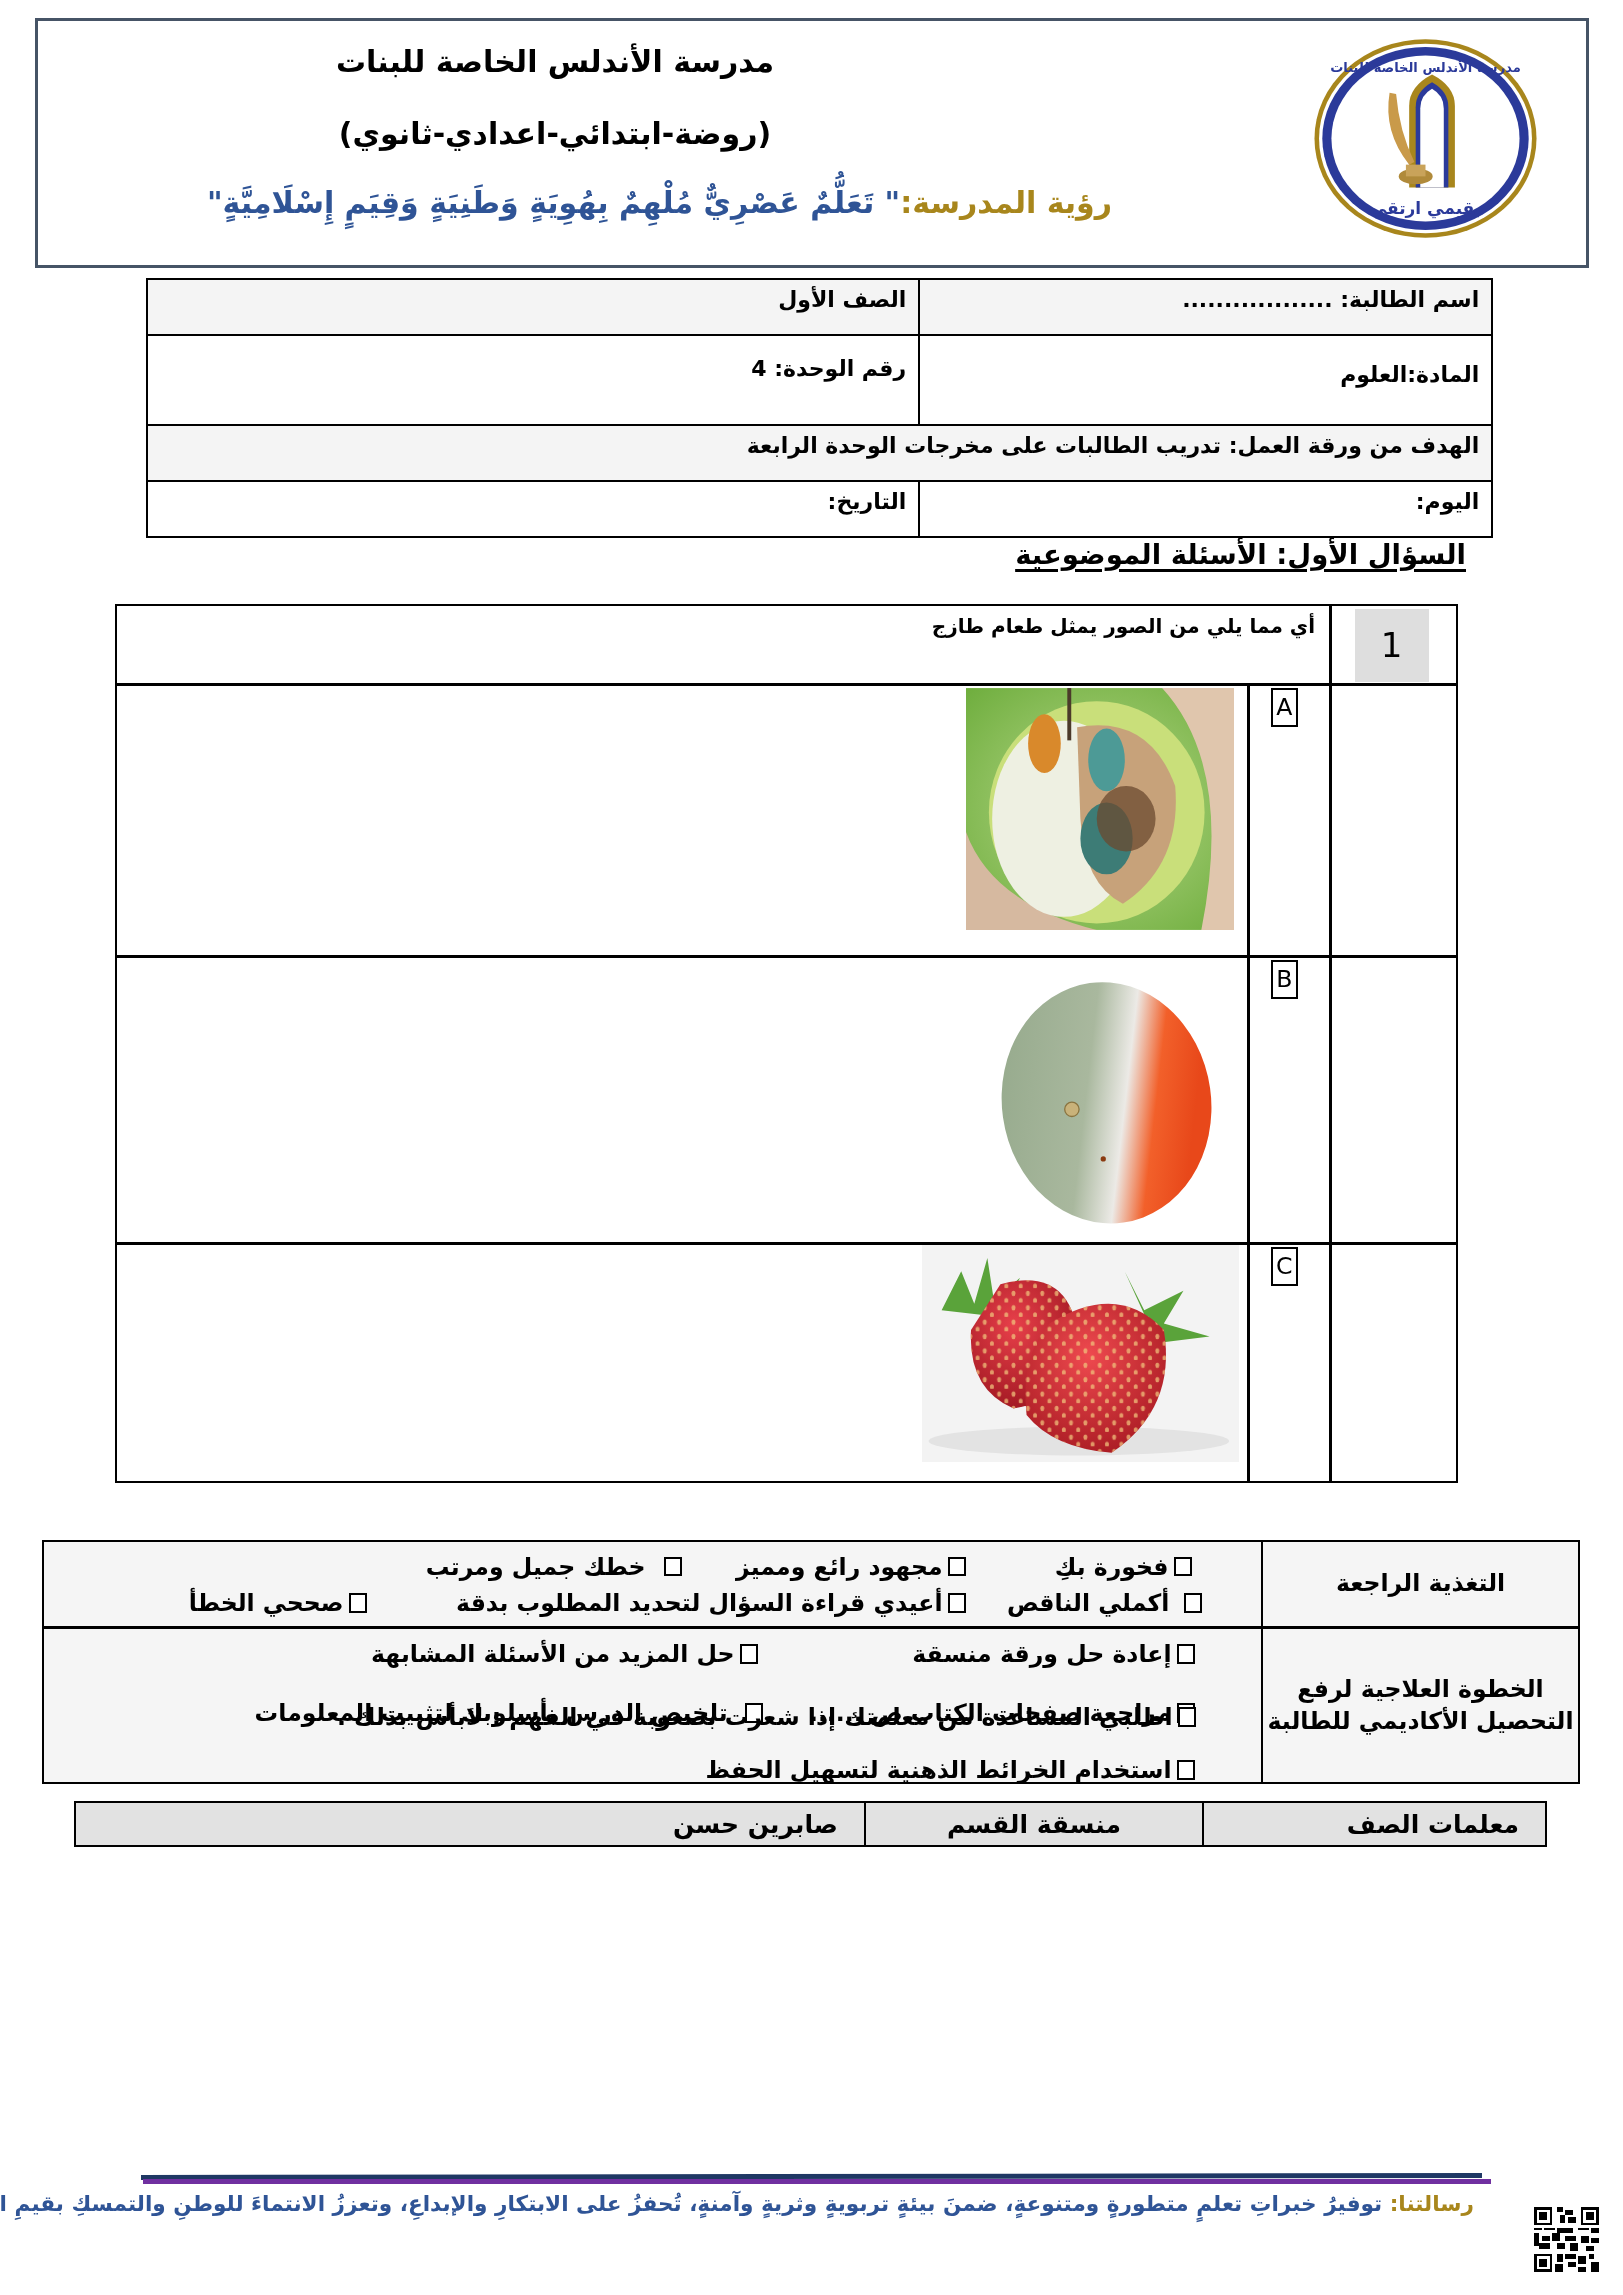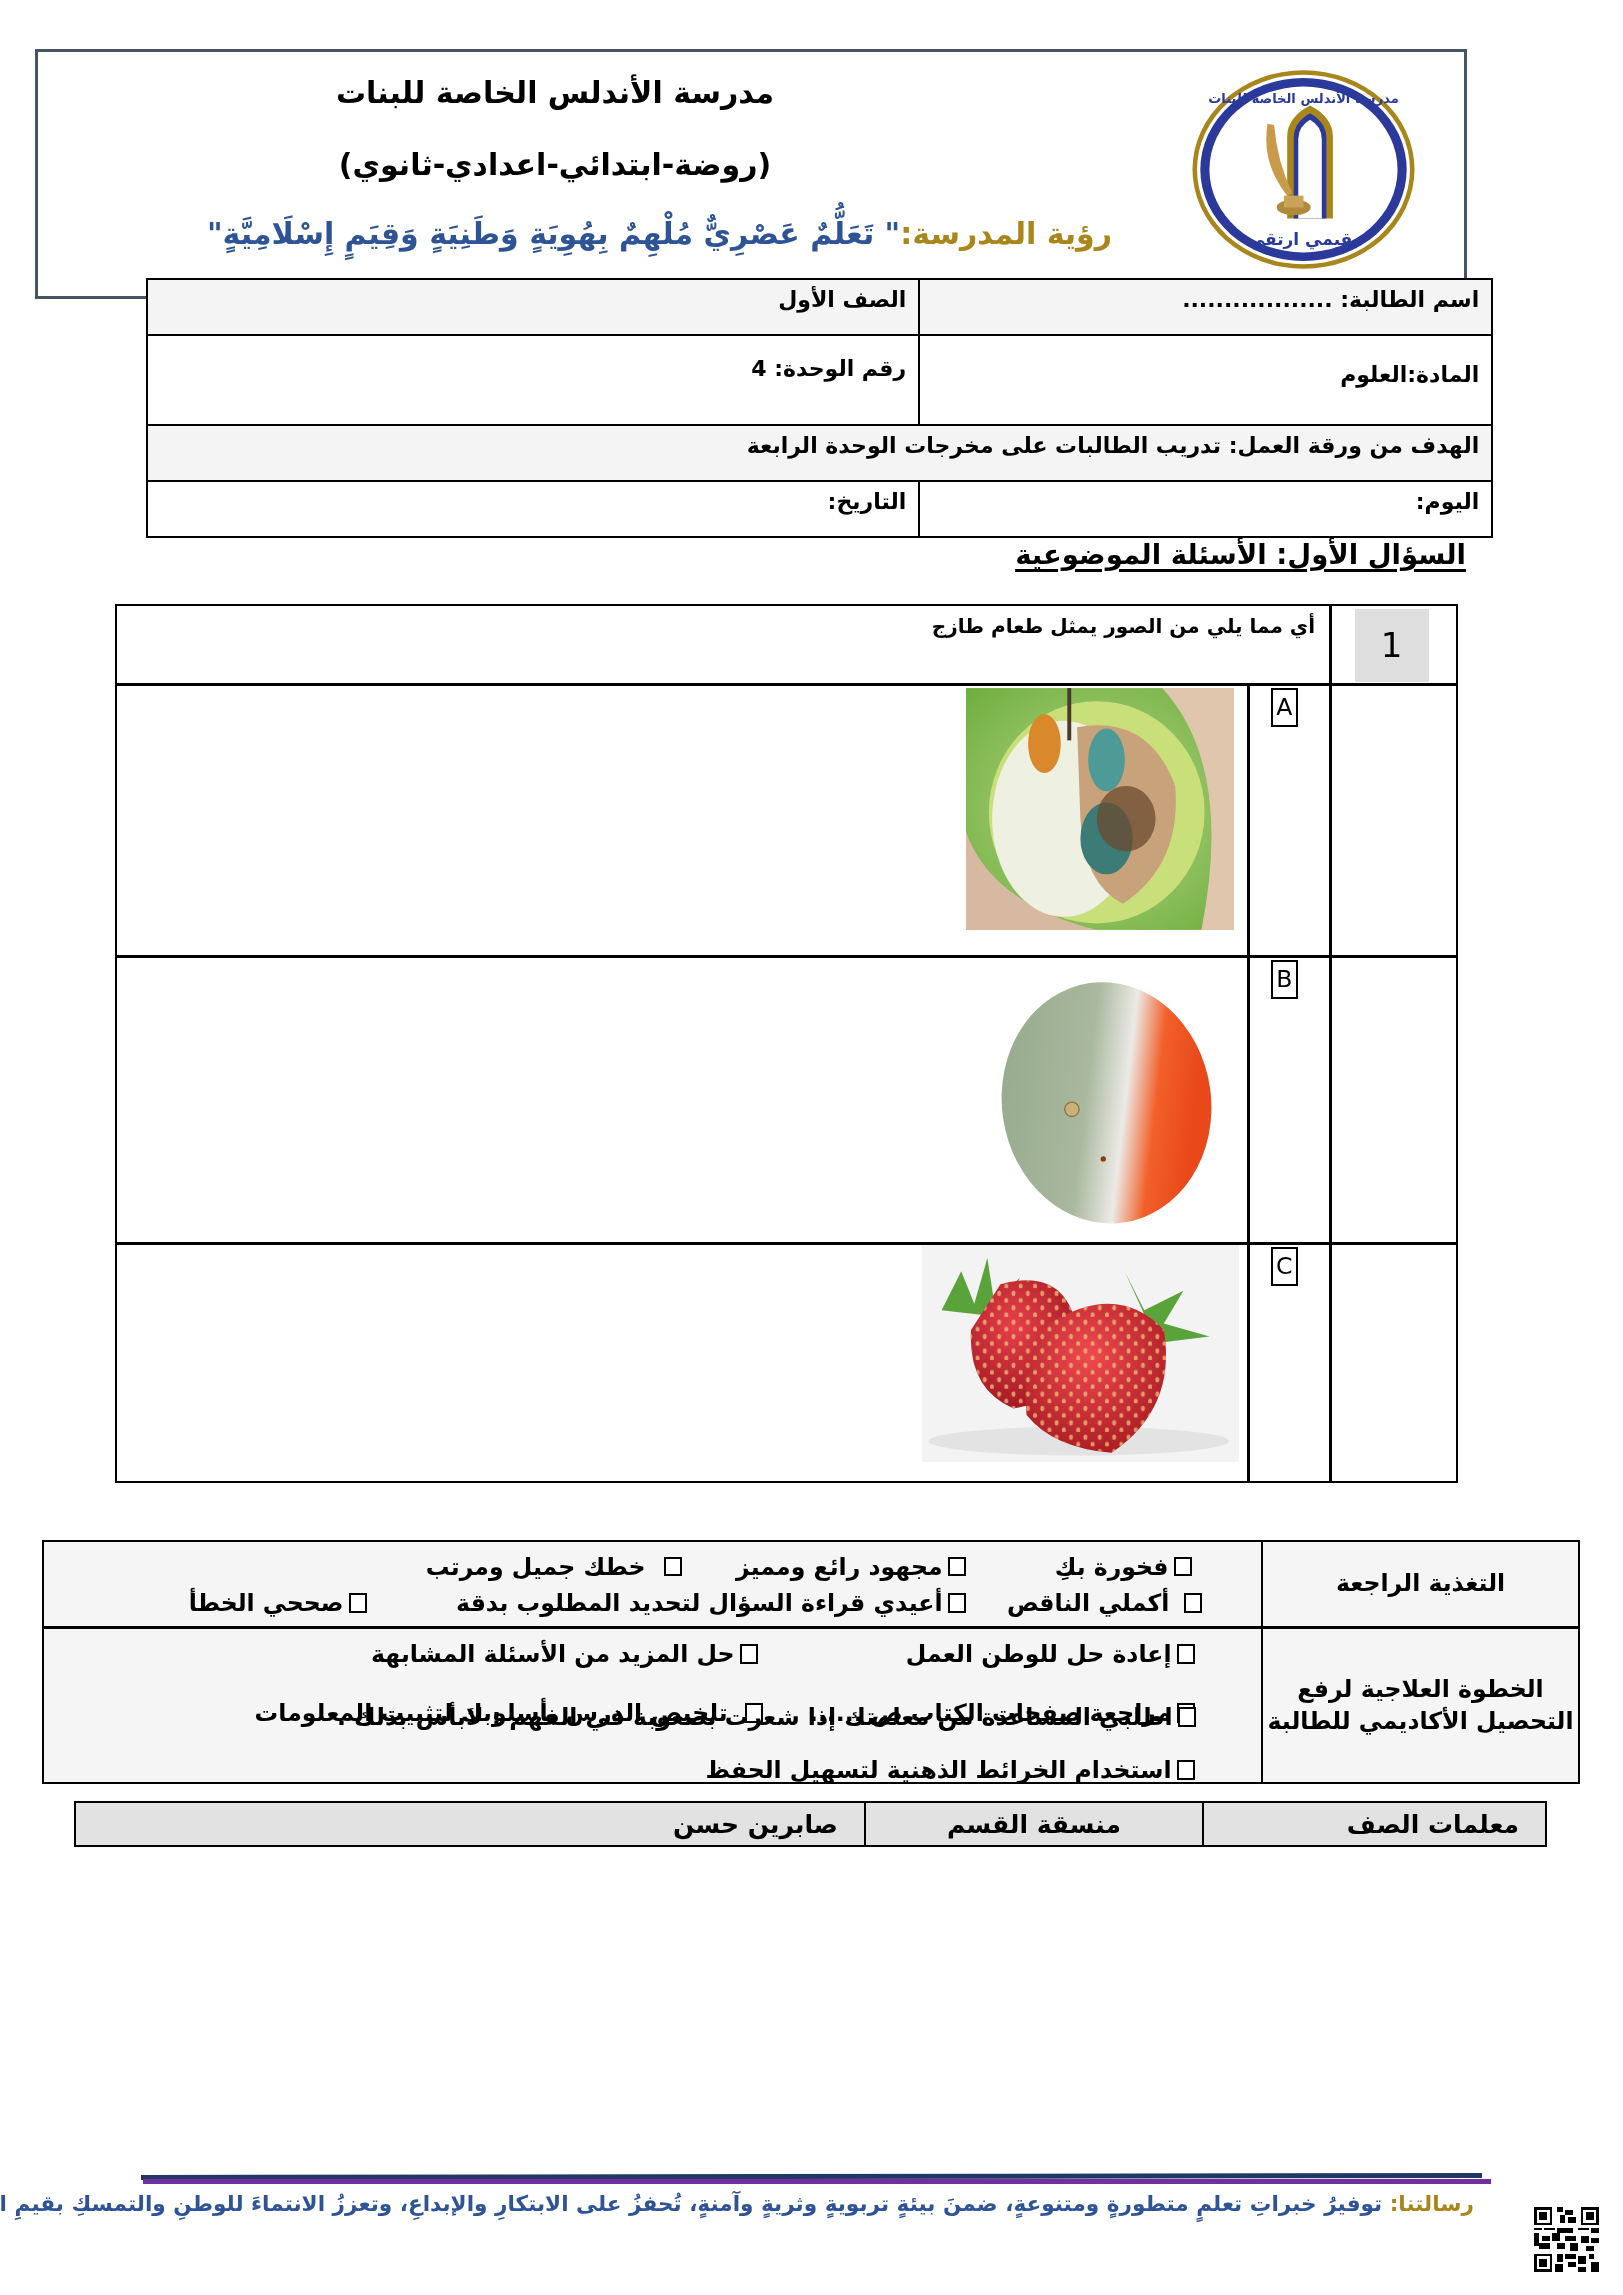--- a/index.html
+++ b/index.html
@@ -3,22 +3,22 @@
 <meta charset="utf-8">
 <style>
   * { box-sizing: border-box; margin: 0; padding: 0; }
   html, body { width: 1623px; height: 2295px; background: #ffffff; overflow: hidden; }
   body { position: relative; font-family: "DejaVu Sans", sans-serif; color: #000; }
 
   .abs { position: absolute; }
 
   
   #header-box {
-    left: 35px; top: 18.3px; width: 1432px; height: 250px;
-    border: 3.9px solid #465466; background: #fff; margin-top: 31px;
+    left: 35px; top: 18.3px; width: 1554px; height: 250px;
+    border: 3.9px solid #465466; background: #fff;
   }
   .hdr-line { position: absolute; left: 0; width: 1034px; text-align: center; font-weight: bold; }
   #school-name { top: 23px; font-size: 30px; color: #000; }
   #school-levels { top: 95px; font-size: 30px; color: #000; text-align: center; }
   #school-vision { top: 164px; font-size: 30px; left: 157px; width: 929px; text-align: center; }
   #vision-label { color: #a8861c; }
   #vision-text { color: #2f5496; }
 
   #logo { position: absolute; right: 46px; top: 13px; width: 229px; height: 209px; }
 
@@ -247,21 +247,21 @@
     <span class="chk"></span>
       <span>أعيدي قراءة السؤال لتحديد المطلوب بدقة</span>
   </div>
   <div class="fb-item" style="right:1211px;top:47px;">
     <span class="chk"></span>
       <span>صححي الخطأ</span>
   </div>
 
   <div class="fb-item" style="right:383px;top:98px;">
     <span class="chk"></span>
-      <span>إعادة حل للوطن العمل</span>
+      <span>إعادة حل ورقة منسقة</span>
   </div>
   <div class="fb-item" style="right:820px;top:98px;">
     <span class="chk"></span>
       <span>حل المزيد من الأسئلة المشابهة</span>
   </div>
   <div class="fb-item" style="right:383px;top:157px;">
     <span class="chk"></span>
       <span>مراجعة صفحات الكتاب ص ......</span>
   </div>
   <div class="fb-item" style="right:815px;top:157px;">

